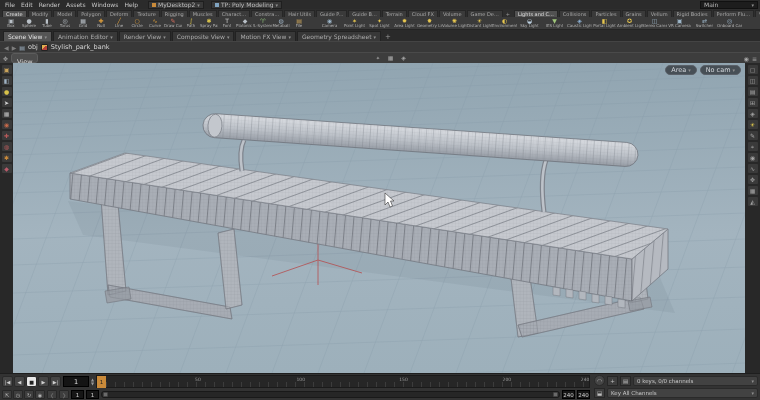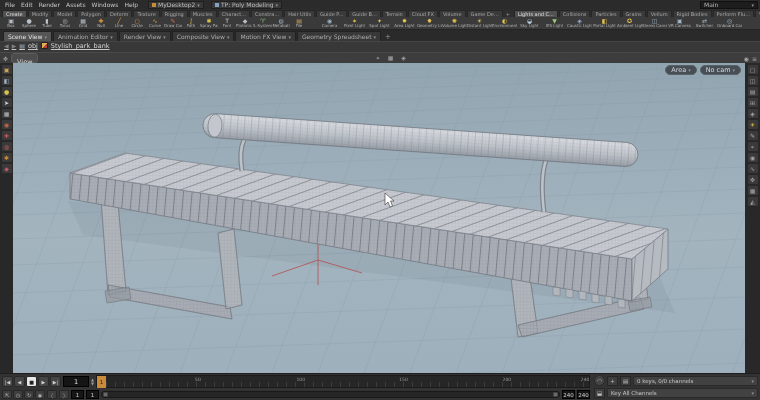--- a/index.html
+++ b/index.html
@@ -33,21 +33,21 @@
   .tool .tl { font-size:4px; line-height:4px; color:#b2b2b2; white-space:nowrap; overflow:hidden; max-width:100%; }
   .tool-div { width:9px; }
 
   
   .panetabs { height:11px; background:#2a2a2a; display:flex; align-items:flex-end; gap:1px; padding:0 3px; font-size:6px; flex:0 0 auto; }
   .ptab { background:#383838; color:#ababab; border:1px solid #222; border-bottom:none; height:10px; display:flex; align-items:center; gap:2px; padding:0 4px; white-space:nowrap; }
   .ptab.active { background:#555; color:#e3e3e3; }
   .ptab-plus { color:#999; font-size:7px; padding:0 3px; }
 
   
-  .pathbar { height:11px; background:#383838; border-top:1px solid #444; display:flex; gap:3px; padding:0 4px; font-size:6.5px; flex:0 0 auto;text-decoration:underline; }
+  .pathbar { height:11px; background:#383838; border-top:1px solid #444; display:flex; align-items:center; gap:3px; padding:0 4px; font-size:6.5px; flex:0 0 auto; }
   .nav-arrow { color:#7d7d7d; font-size:6px; }
   .pb-icon { color:#9fb3c4; font-size:6px; }
   .node-chip { width:7px; height:7px; background:linear-gradient(135deg,#e0b050 50%,#b5413a 50%); border:1px solid #222; border-radius:1px; }
   .path-text { color:#d5d5d5; }
 
   
   .vptoolbar { height:11px; background:#3d3d3d; border-top:1px solid #4a4a4a; display:flex; align-items:center; font-size:6.5px; padding:0 3px; gap:3px; flex:0 0 auto; }
   .vp-pill { background:#4c4c4c; border:1px solid #5c5c5c; border-radius:3px; padding:4px 5px; height:9px; line-height:8px; color:#d8d8d8; }
   .vpt-center { flex:1; display:flex; justify-content:center; gap:8px; }
   .vpt-ic { color:#a9a9a9; font-size:6px; }

